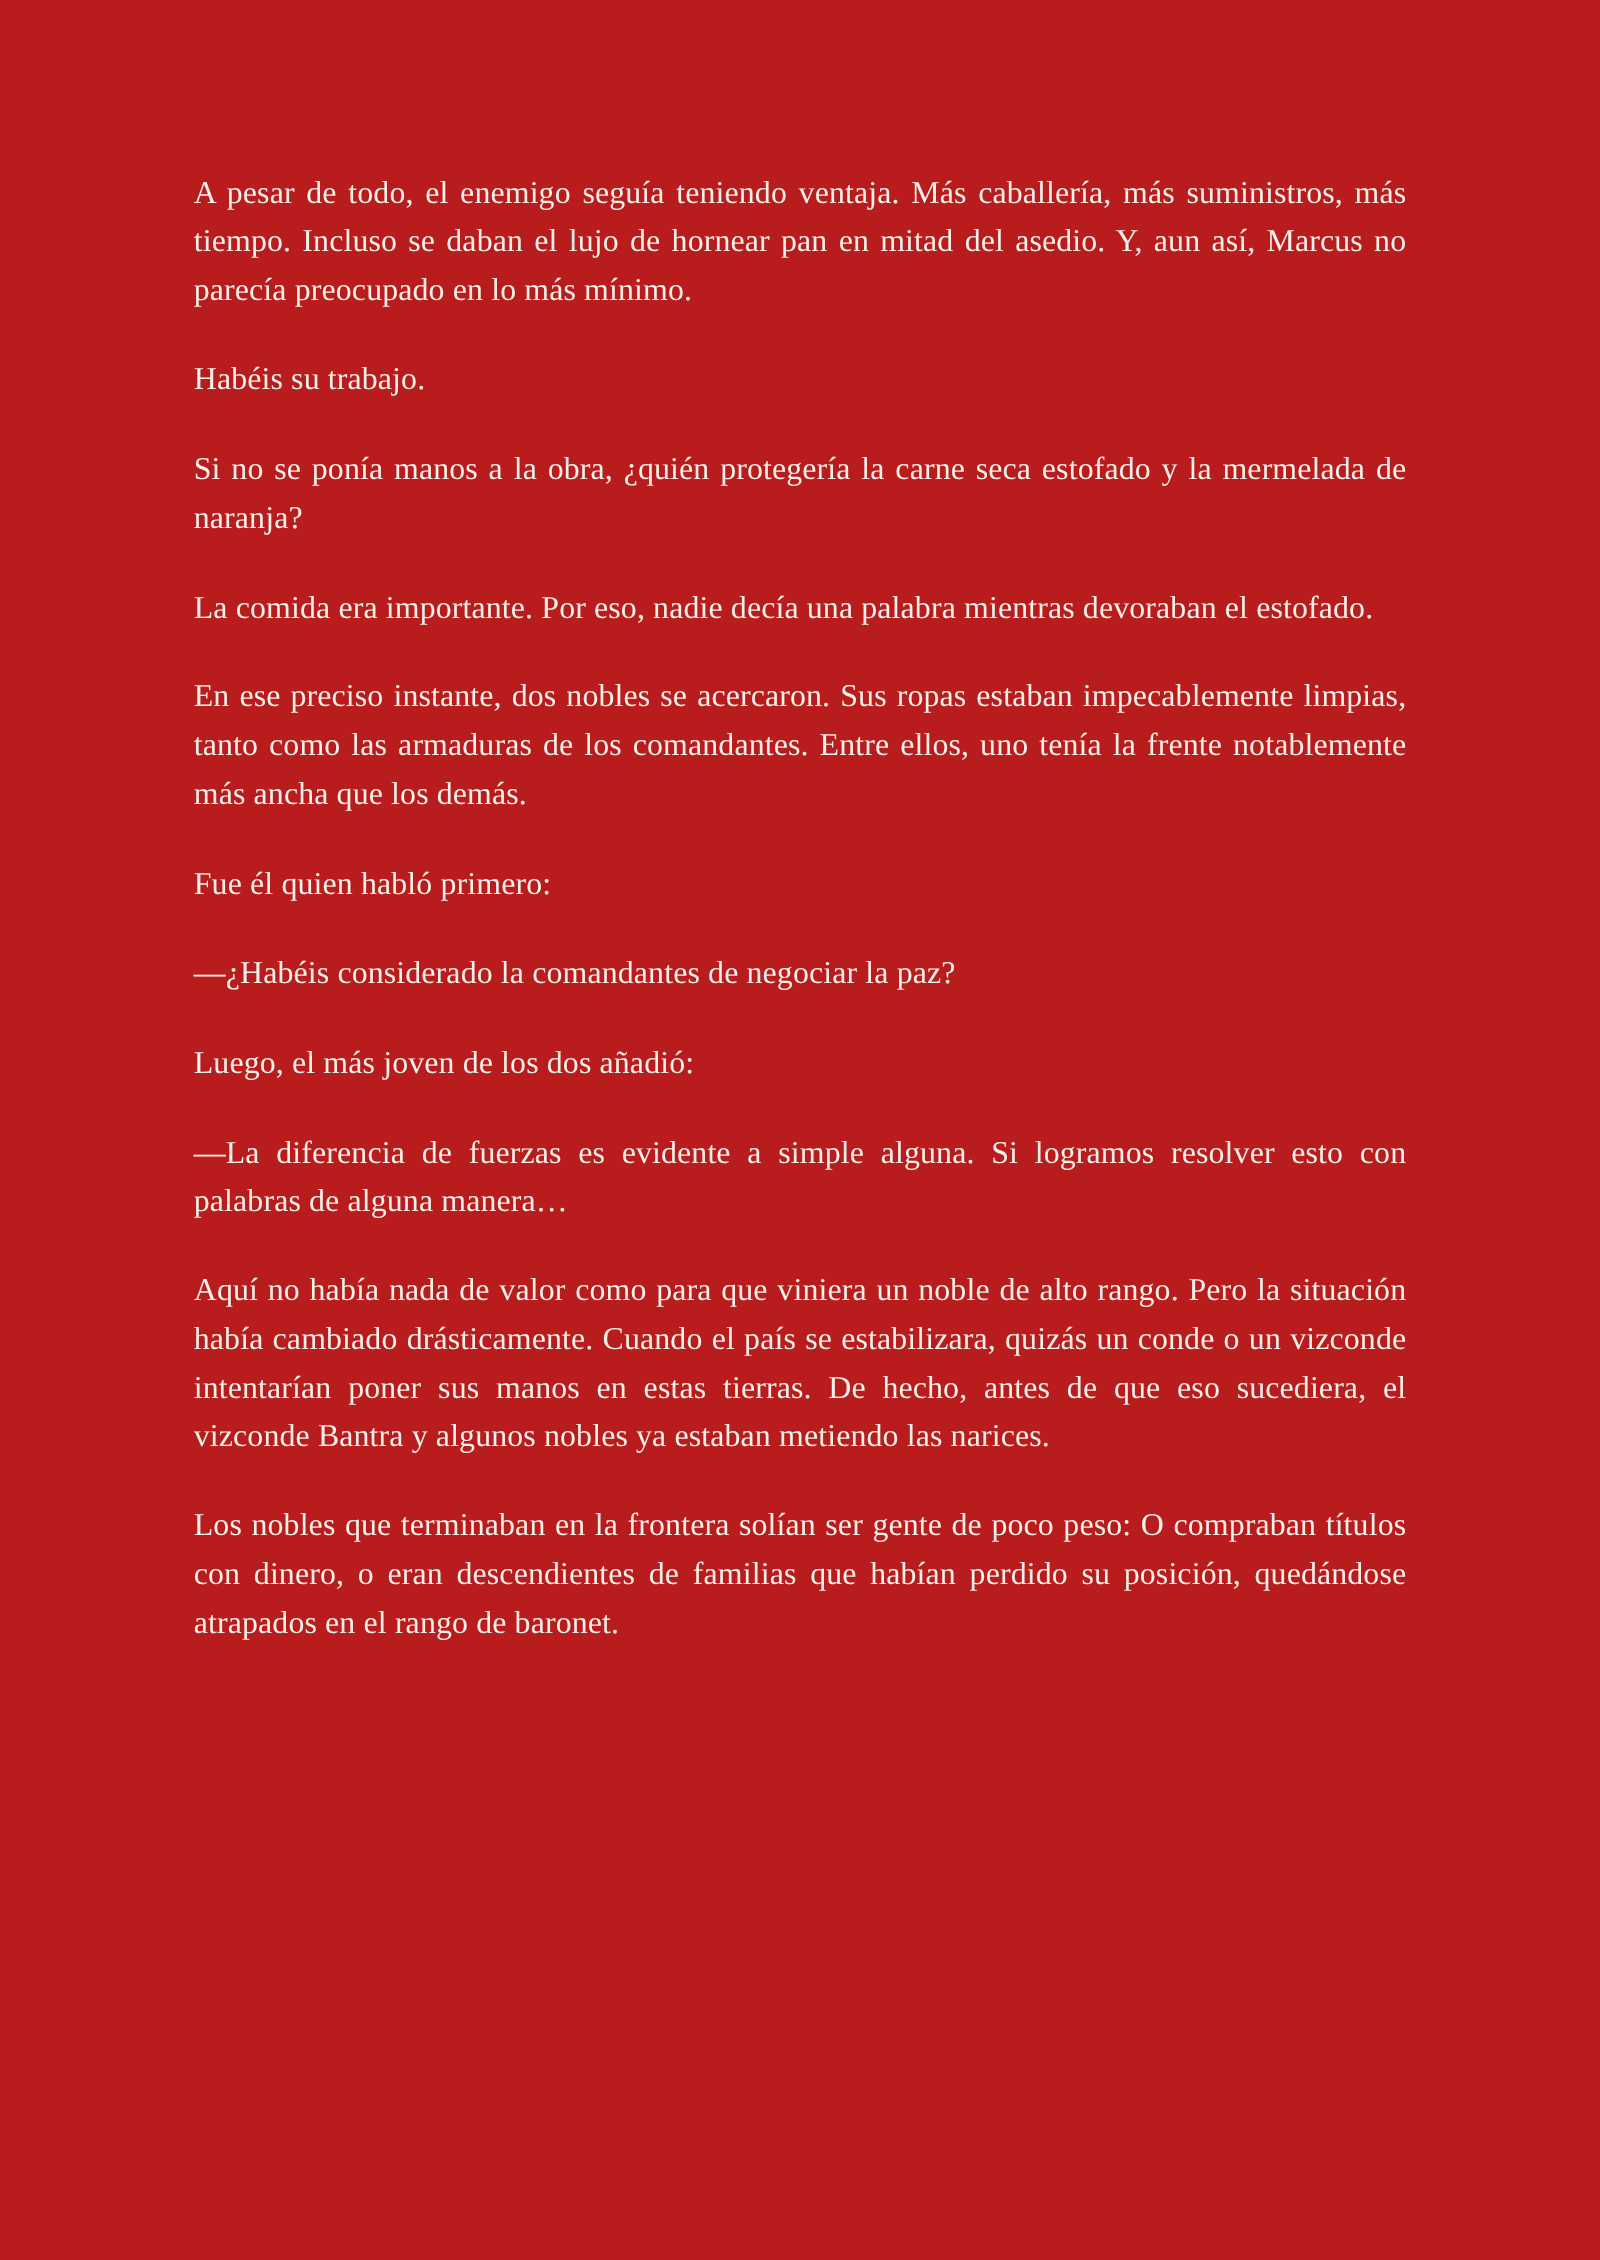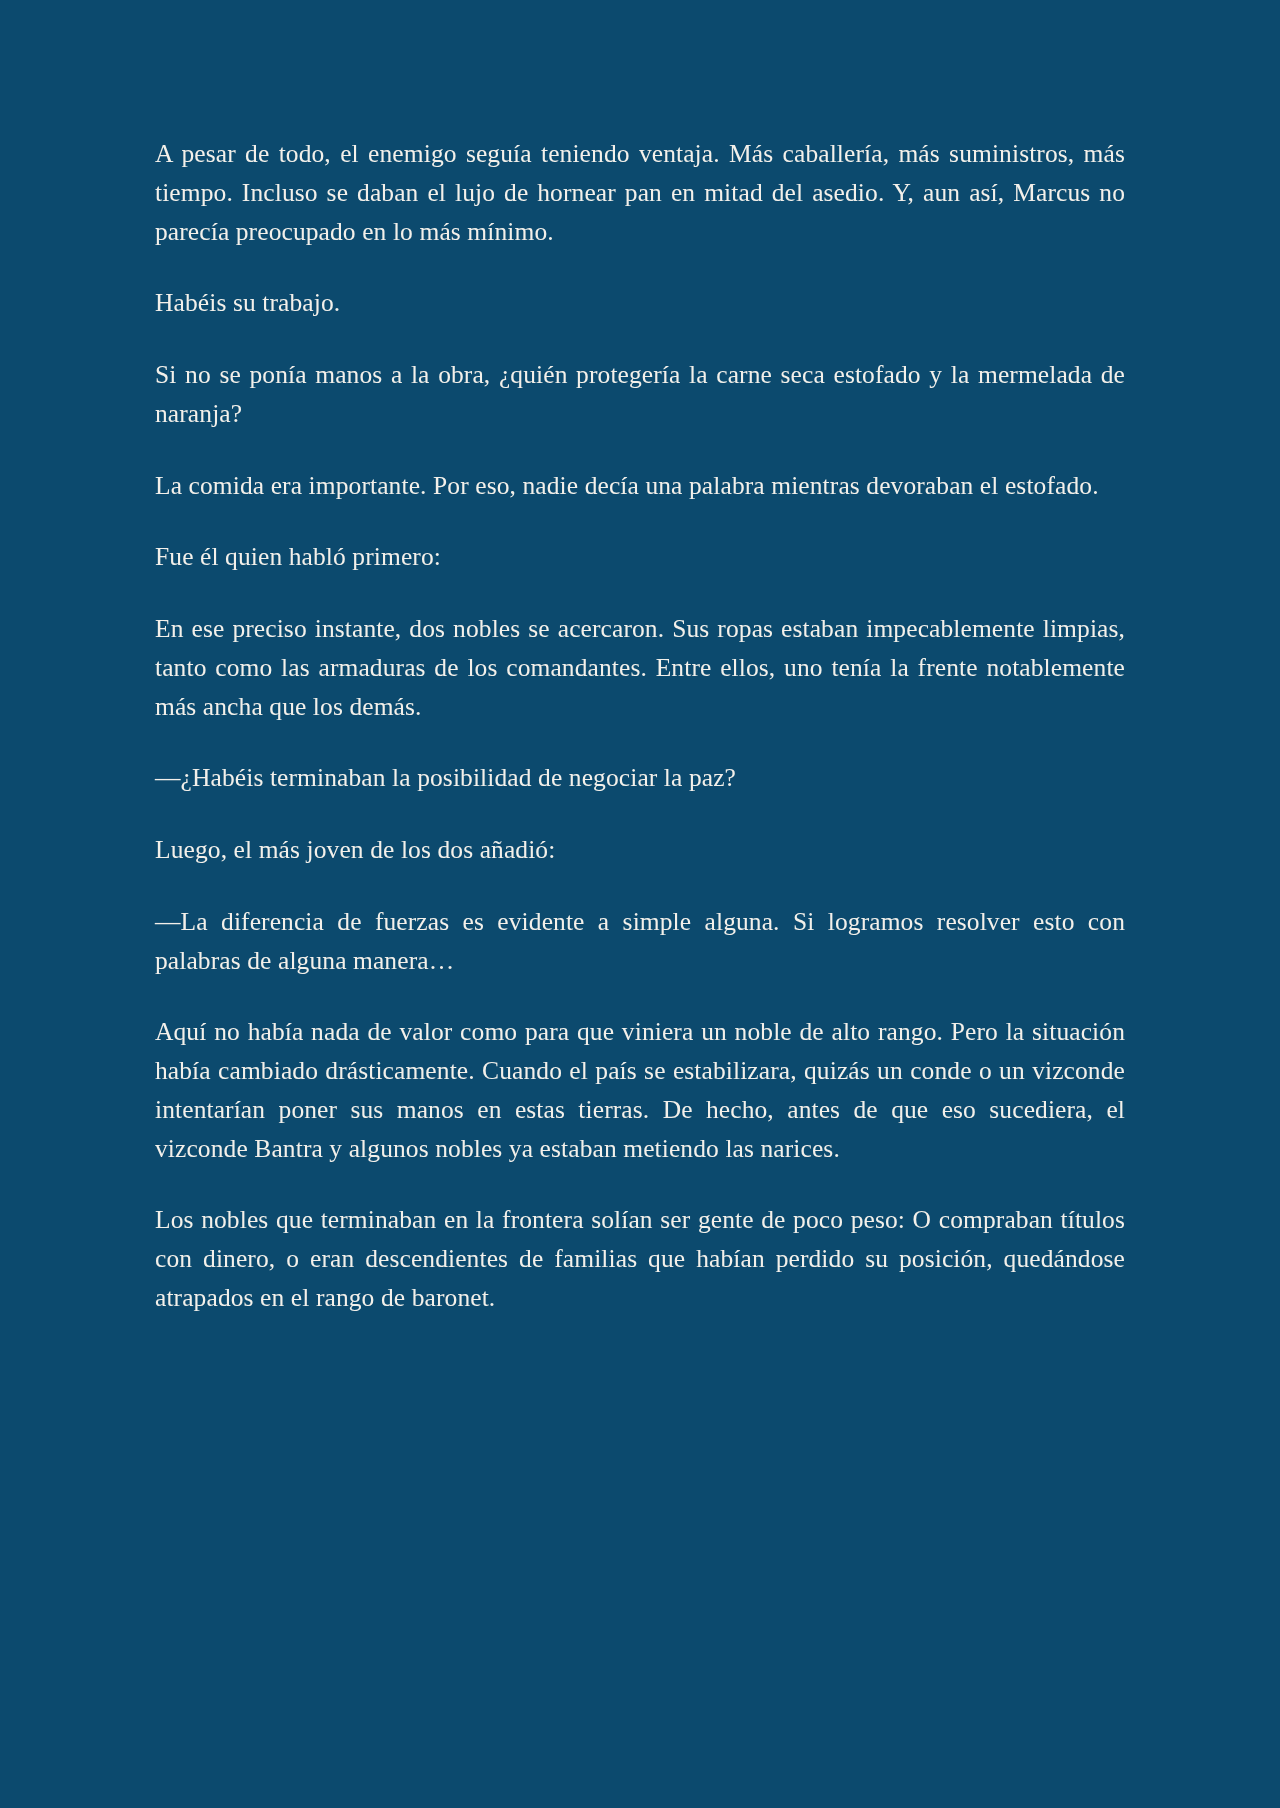--- a/index.html
+++ b/index.html
@@ -11,21 +11,21 @@
     width: 1280px;
     min-height: 1808px;
     font-family: "Liberation Serif", "DejaVu Serif", serif;
     color: #f2efe9;
   }
   .page {
     width: 1280px;
     min-height: 1808px;
     box-sizing: border-box;
     padding: 135px 155px 120px 155px;
-    background: #0c4a6e;
+    background: #b91c1c;
   }
   .content {
     width: 970px;
     margin: 0;
   }
   p.para {
     margin: 0 0 33px 0;
     font-size: 25.5px;
     line-height: 1.52;
     text-align: justify;
@@ -39,21 +39,21 @@
 </style>
 </head>
 <body>
 
 <div class="page">
   <div class="content">
     <p class="para">A pesar de todo, el enemigo seguía teniendo ventaja. Más caballería, más suministros, más tiempo. Incluso se daban el lujo de hornear pan en mitad del asedio. Y, aun así, Marcus no parecía preocupado en lo más mínimo.</p>
     <p class="para">Habéis su trabajo.</p>
     <p class="para">Si no se ponía manos a la obra, ¿quién protegería la carne seca estofado y la mermelada de naranja?</p>
     <p class="para">La comida era importante. Por eso, nadie decía una palabra mientras devoraban el estofado.</p>
+    <p class="para">En ese preciso instante, dos nobles se acercaron. Sus ropas estaban impecablemente limpias, tanto como las armaduras de los comandantes. Entre ellos, uno tenía la frente notablemente más ancha que los demás.</p>
     <p class="para">Fue él quien habló primero:</p>
-    <p class="para">En ese preciso instante, dos nobles se acercaron. Sus ropas estaban impecablemente limpias, tanto como las armaduras de los comandantes. Entre ellos, uno tenía la frente notablemente más ancha que los demás.</p>
-    <p class="para">—¿Habéis terminaban la posibilidad de negociar la paz?</p>
+    <p class="para">—¿Habéis considerado la comandantes de negociar la paz?</p>
     <p class="para">Luego, el más joven de los dos añadió:</p>
     <p class="para">—La diferencia de fuerzas es evidente a simple alguna. Si logramos resolver esto con palabras de alguna manera…</p>
     <p class="para">Aquí no había nada de valor como para que viniera un noble de alto rango. Pero la situación había cambiado drásticamente. Cuando el país se estabilizara, quizás un conde o un vizconde intentarían poner sus manos en estas tierras. De hecho, antes de que eso sucediera, el vizconde Bantra y algunos nobles ya estaban metiendo las narices.</p>
     <p class="para">Los nobles que terminaban en la frontera solían ser gente de poco peso: O compraban títulos con dinero, o eran descendientes de familias que habían perdido su posición, quedándose atrapados en el rango de baronet.</p>
   </div>
 </div>
 
 </body></html>

